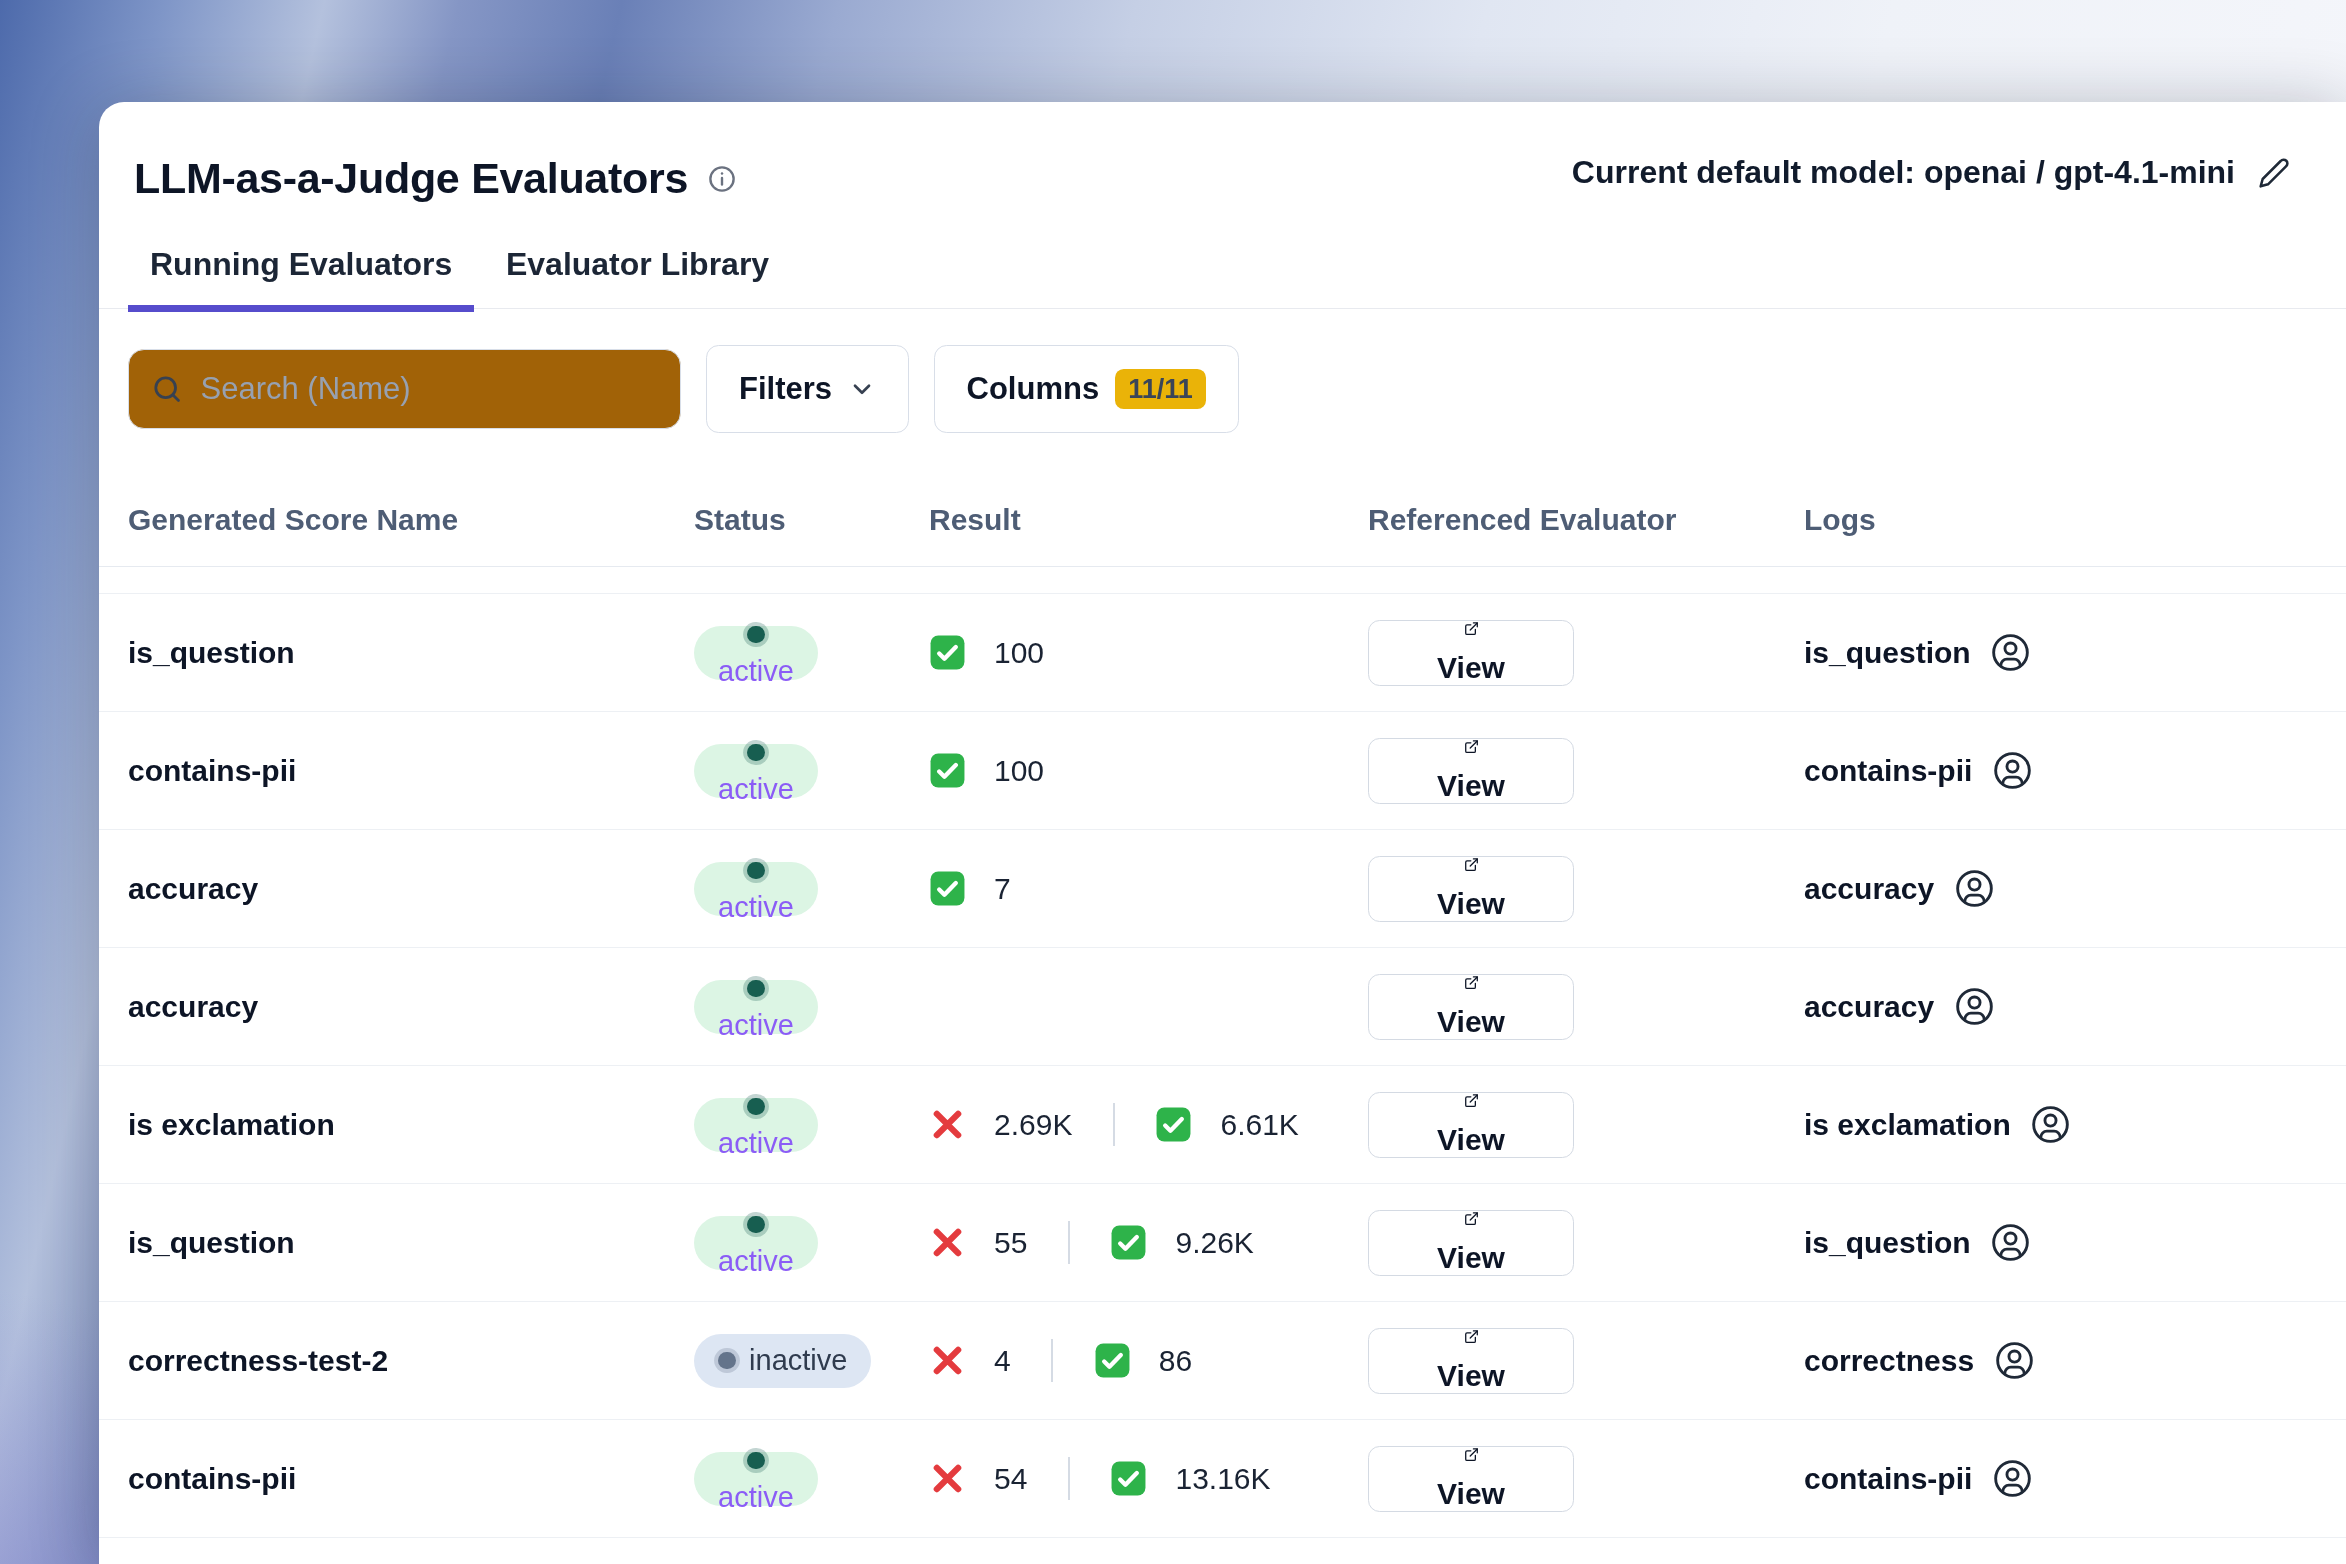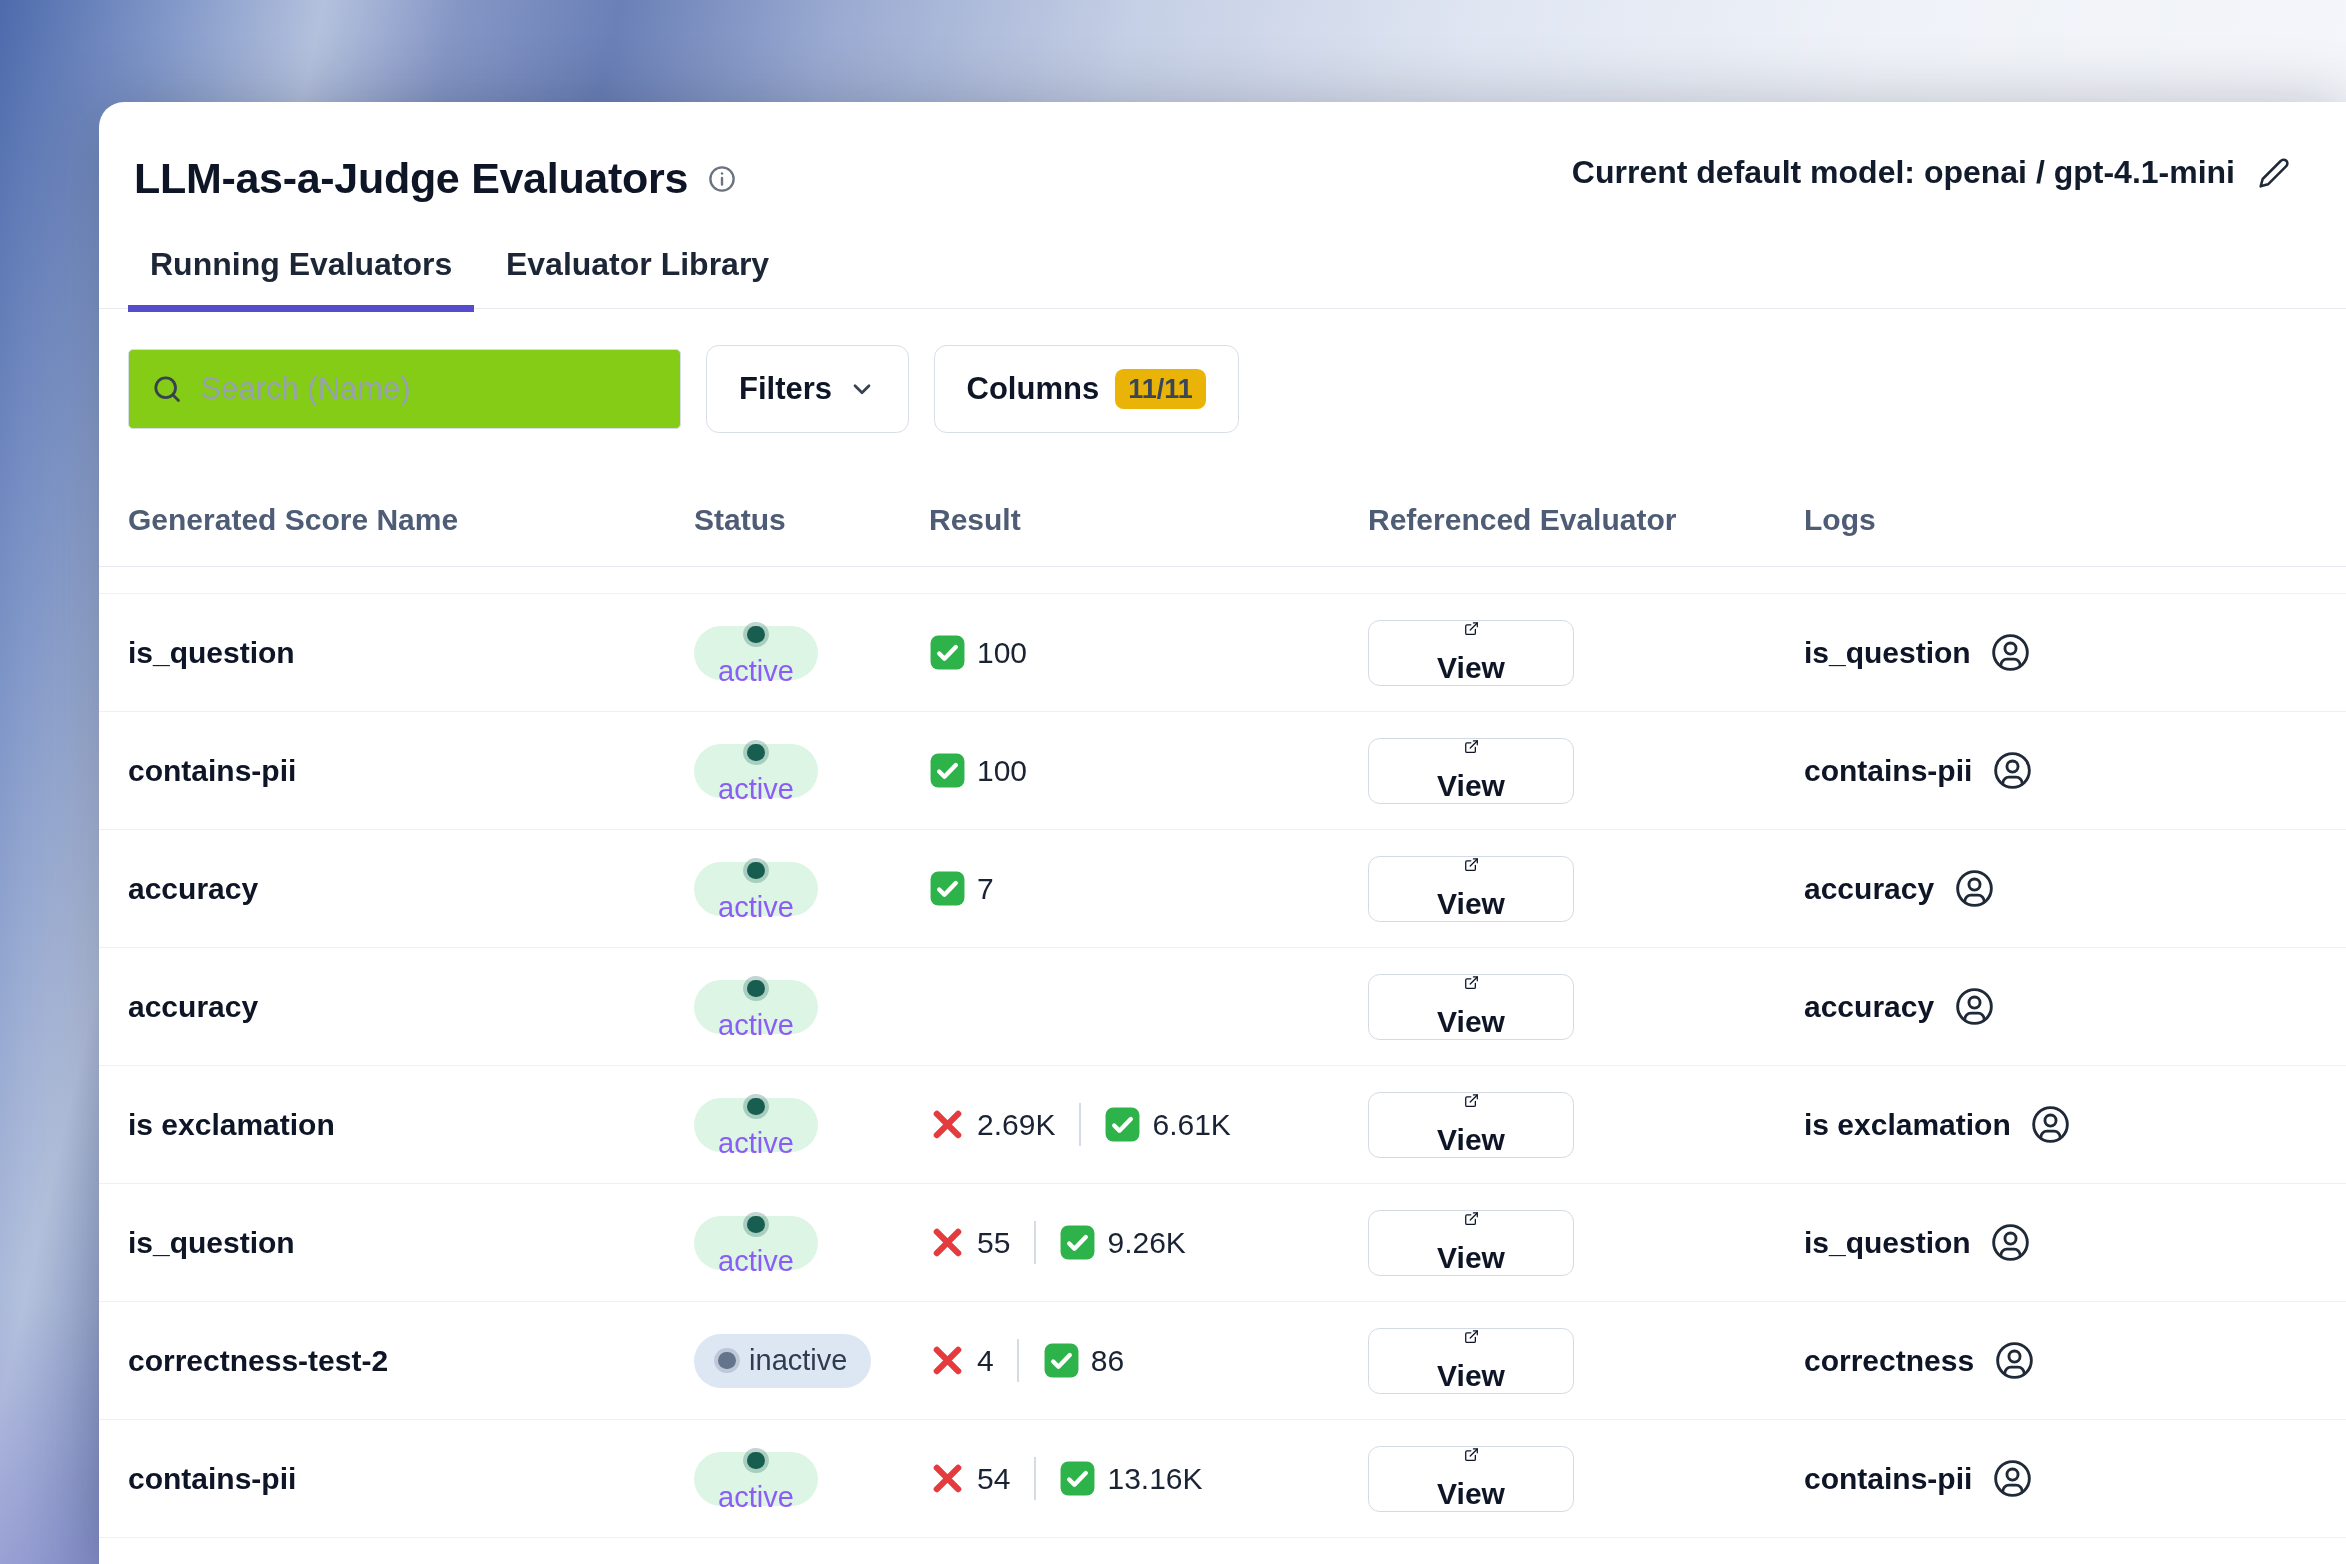--- a/index.html
+++ b/index.html
@@ -31,21 +31,21 @@
   .icon.info svg{width:30px;height:30px;display:block;}
   .model-row{display:flex;align-items:center;gap:23px;font-size:32px;font-weight:600;color:#111b2c;}
   .icon.pencil svg{width:32px;height:32px;display:block;}
   
   .tabs{display:flex;margin-top:43px;padding:0 29px;border-bottom:1.9px solid #e8eaef;}
   .tab{position:relative;padding:0 22px 27px;font-size:32px;font-weight:600;color:#1c2636;cursor:pointer;margin-bottom:-1.9px;}
   .tab + .tab{margin-left:9.7px;}
   .tab.active::after{content:"";position:absolute;left:0;right:0;bottom:-1.9px;height:6.8px;background:var(--accent);}
   
   .toolbar{display:flex;align-items:center;gap:25px;padding:36px 29px 0;}
-  .search-box{display:flex;align-items:center;gap:17.5px;width:553px;height:80px;border:1.9px solid var(--border);border-radius:5px;padding:0 22px;background:#84cc16;cursor:text;}
+  .search-box{display:flex;align-items:center;gap:17.5px;width:553px;height:80px;border:1.9px solid var(--border);border-radius:16px;padding:0 22px;background:#a16207;cursor:text;}
   .icon.search svg{width:32px;height:32px;display:block;}
   .search-box input{border:none;outline:none;font-size:31px;color:#111b2c;width:100%;font-family:inherit;background:transparent;}
   .search-box input::placeholder{color:#97a1b1;}
   .tbtn{display:inline-flex;align-items:center;gap:15.5px;height:88px;padding:0 32px;border:1.9px solid var(--border);border-radius:12.6px;background:#fff;font-family:inherit;font-size:31px;font-weight:600;color:var(--ink);cursor:pointer;}
   .icon.chev svg{width:28px;height:28px;display:block;}
   .count-badge{background:#eab308;color:#3a4558;border-radius:8.7px;padding:6.8px 13.6px;font-size:27px;font-weight:600;line-height:1;}
   
   .thead,.trow{display:grid;grid-template-columns:566px 235px 439px 436px 1fr;align-items:center;padding-left:29px;}
   .thead{padding-top:70px;padding-bottom:29px;border-bottom:1.9px solid var(--head-border);}
   .thead span{font-size:30px;font-weight:600;color:#4e5d75;}
@@ -53,21 +53,21 @@
   .trow{height:118px;border-bottom:1.9px solid var(--row-border);}
   .cell.name{font-size:30px;font-weight:700;color:var(--ink);}
   
   .badge{display:inline-flex;align-items:center;gap:13.6px;height:54px;padding:0 24px;border-radius:969px;font-size:29px;line-height:1;}
   .badge .dot{width:17.5px;height:17.5px;border-radius:50%;flex:none;}
   .badge.active{background:#dcf5e4;color:#8b5cf6;flex-direction:column;}
   .badge.active .dot{background:#175e50;box-shadow:0 0 0 3.9px rgba(23,94,80,.26);}
   .badge.inactive{background:#dde6f3;color:#2f3b4e;}
   .badge.inactive .dot{background:#64748b;box-shadow:0 0 0 3.9px rgba(100,116,139,.26);}
   
-  .cell.result{display:flex;align-items:center;gap:11px;}
+  .cell.result{display:flex;align-items:center;gap:28px;}
   .cell.result svg{width:37px;height:37px;flex:none;}
   .num{font-size:30px;color:#1a2333;font-weight:500;}
   .vsep{width:1.9px;height:43px;background:#d5dbe4;margin:0 12.6px;}
   
   .view-btn{display:inline-flex;align-items:center;justify-content:center;gap:14.6px;width:206px;height:66px;border:1.9px solid #d4dae3;border-radius:11.6px;background:#fff;font-family:inherit;font-size:30px;font-weight:600;color:var(--ink);cursor:pointer;flex-direction:column;}
   .view-btn svg{width:29px;height:29px;}
   
   .cell.ref{display:flex;align-items:center;gap:18.4px;font-size:30px;font-weight:700;color:var(--ink);}
   .cell.ref svg{width:43px;height:43px;flex:none;}
 </style>

